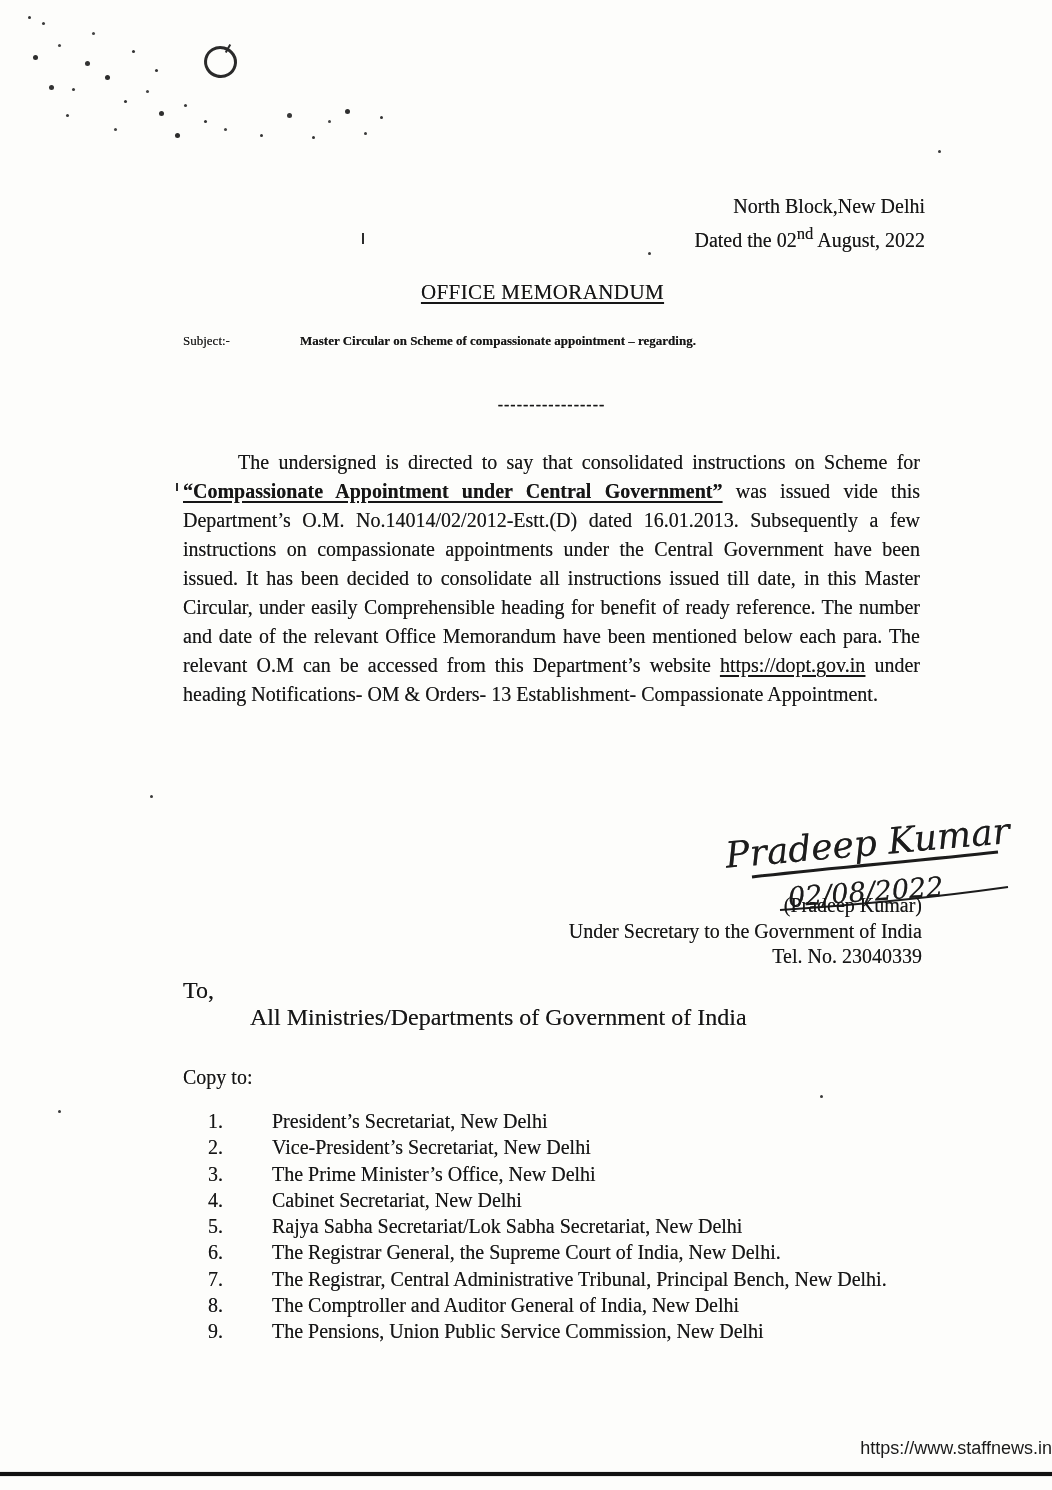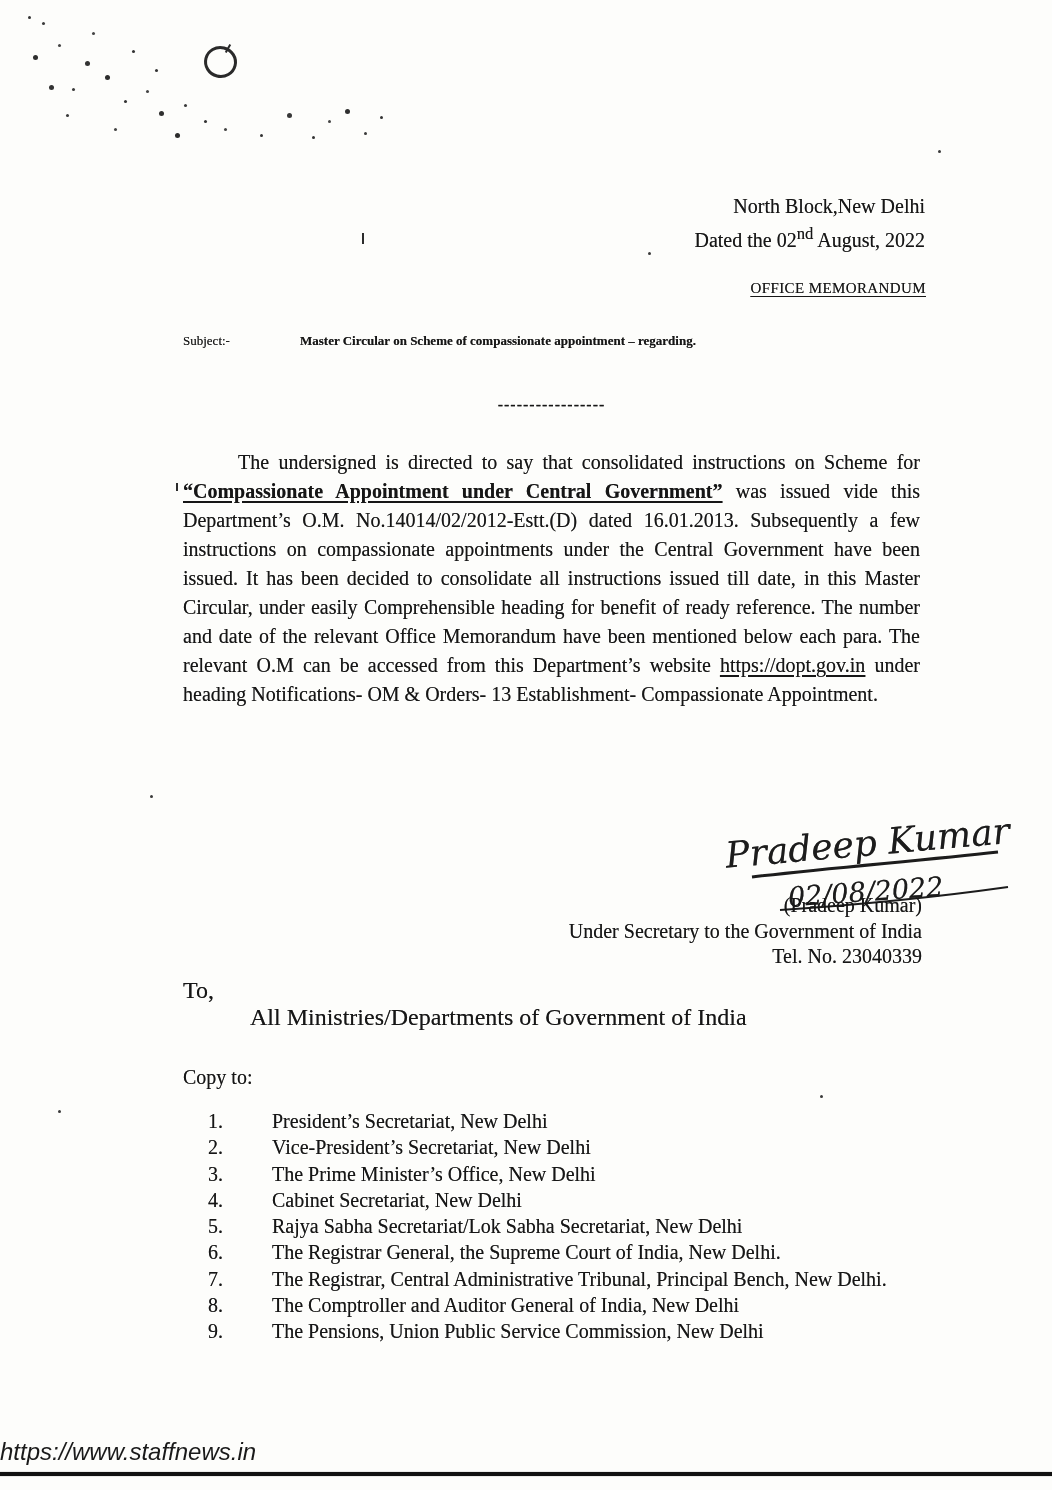--- a/index.html
+++ b/index.html
@@ -11,21 +11,21 @@
     font-family:"Liberation Serif", serif;
     color:#161616;
     overflow:hidden;
     text-shadow:0 0 .4px rgba(10,10,10,.55);
   }
   .abs{position:absolute;}
   
   .header-block{left:183px;top:88px;width:737px;text-align:center;font-size:20px;line-height:24.5px;}
   .divider{letter-spacing:1px;font-weight:bold;font-size:16px;line-height:14px;}
   .place-date{right:127px;top:192px;text-align:right;font-size:20px;line-height:28px;}
-  .om-title{left:189px;top:280px;width:737px;text-align:right;font-size:15px;letter-spacing:.4px;}
+  .om-title{left:174px;top:280px;width:737px;text-align:center;font-size:21px;letter-spacing:.4px;}
   .om-title span{text-decoration:underline;text-underline-offset:3px;}
   
   .subject-row{left:183px;top:327px;width:737px;display:flex;font-size:13px;line-height:28px;}
   .subject-label{width:117px;flex:none;}
   .subject-text{width:620px;font-weight:bold;text-align:justify;}
   .divider2{left:183px;top:398px;width:737px;text-align:center;}
   
   .para1{left:183px;top:448px;width:737px;font-size:20px;line-height:29px;text-align:justify;text-indent:55px;}
   .bold-underline{font-weight:bold;text-decoration:underline;text-underline-offset:3px;}
   .link-underline{text-decoration:underline;text-underline-offset:3px;}
@@ -38,22 +38,22 @@
   .sign-block{right:130px;top:893px;text-align:right;font-size:20px;line-height:25.5px;}
   
   .to-block{left:183px;top:977px;font-size:24px;line-height:27px;}
   .to-address{margin-left:67px;}
   .copy-label{left:183px;top:1066px;font-size:20px;}
   .copy-list{left:208px;top:1108px;font-size:20px;line-height:26.3px;}
   .copy-row{display:flex;}
   .copy-num{width:64px;flex:none;}
   .copy-text{width:645px;}
   
-  .footer-url{left:0;top:1438px;width:1052px;text-align:left;
-              font-family:"Liberation Sans", sans-serif;font-size:24px;color:#1a1a1a;text-shadow:none;font-style:italic;}
+  .footer-url{left:0;top:1438px;width:1052px;text-align:right;
+              font-family:"Liberation Sans", sans-serif;font-size:18px;color:#1a1a1a;text-shadow:none;}
   .bottom-line{left:0;top:1472px;width:1052px;height:4px;background:#111;
                box-shadow:0 0 1px #333;}
   
   .punch-circle{left:204px;top:46px;width:27px;height:26px;border:3px solid #2a2a2a;
                 border-radius:50%;transform:rotate(14deg);}
   .punch-tail{left:227px;top:44px;width:2px;height:9px;background:#2a2a2a;transform:rotate(30deg);}
   .tick{background:#2c2c2c;}
   .noise{left:28px;top:16px;width:3px;height:3px;background:#333;border-radius:50%;
     box-shadow:
       14px 6px 0 0 #3a3a3a, 6px 40px 0 1px #2e2e2e, 30px 28px 0 0 #444,

